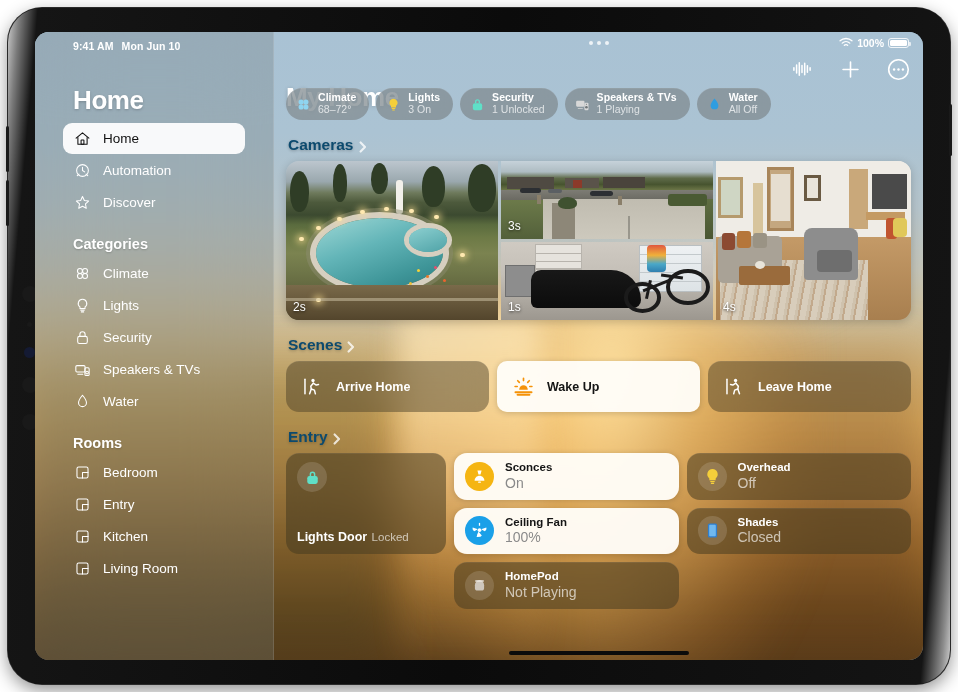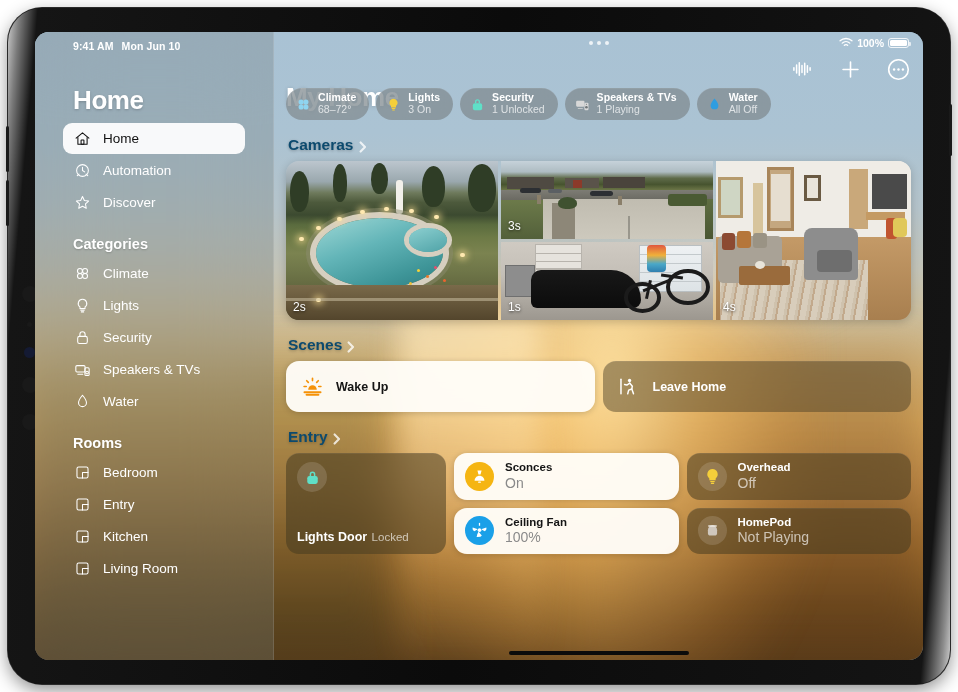--- a/index.html
+++ b/index.html
@@ -182,21 +182,21 @@
   .c4 .shelf{position:absolute;right:22%;top:5%;width:10%;height:38%;background:#c9a87a;}
   .c4 .board{position:absolute;right:2%;top:8%;width:18%;height:22%;background:#4a4a4a;}
   .c4 .desk{position:absolute;right:3%;top:32%;width:20%;height:5%;background:#c49a63;}
   .c4 .lamp{position:absolute;left:19%;top:14%;width:5%;height:32%;background:#d7c49c;}
 
   
   .scenes{ display:flex; gap:8px; }
   .scene{ flex:1; height:51px; border-radius:13px; display:flex; align-items:center;
     gap:13px; padding:0 15px; background:rgba(70,58,34,.46); backdrop-filter:blur(18px);
     box-shadow:inset 0 .5px 0 rgba(255,255,255,.12);}
-  .scene.on{ background:rgba(255,253,248,.96); box-shadow:0 1px 6px rgba(0,0,0,.18);}
+  .scene.on{ background:rgba(255,253,248,.96); box-shadow:0 1px 6px rgba(0,0,0,.18);border-radius:10px;}
   .scene .s-ico{ width:22px; height:22px; display:flex; align-items:center; justify-content:center; flex:0 0 22px;}
   .scene .s-ico svg{ width:21px; height:21px; }
   .scene .s-lbl{ font-size:12.5px; font-weight:700; color:#fff; }
   .scene.on .s-lbl{ color:#151515; }
 
   
   .room{ display:flex; gap:8px; }
   .room .col-a{ flex:0 0 160px; }
   .room .col-b{ flex:1; display:flex; gap:8px; flex-wrap:wrap; }
   .tile-big{ height:101px; border-radius:13px; position:relative;
@@ -629,20 +629,32 @@
         <div class="sec-head">
           <span>Scenes</span>
           <span class="chev">
             <svg viewBox="0 0 8 12">
                 <path d="M1.6 1.4 6 6l-4.4 4.6"></path>
               </svg>
           </span>
         </div>
 
         <div class="scenes">
+          <div class="scene">
+            <span class="s-ico">
+              <svg viewBox="0 0 24 24" fill="none" stroke="#fff" stroke-width="1.7" stroke-linecap="round" stroke-linejoin="round">
+                <path d="M3.4 3.6v16.8"></path>
+                <circle cx="12.6" cy="5.1" r="1.9" fill="#fff" stroke="none"></circle>
+                <path d="M12.9 8.2 10 11.6l.6 3.2-1.9 5.4"></path>
+                <path d="M12.9 8.2l3.4 2.1 2.6-.6"></path>
+                <path d="M10.6 14.8l3.6 1.4 1.1 4.2"></path>
+              </svg>
+            </span>
+            <span class="s-lbl">Arrive Home</span>
+          </div>
           <div class="scene on">
             <span class="s-ico">
               <svg viewBox="0 0 24 24" fill="none" stroke="#f59208" stroke-width="1.9" stroke-linecap="round">
                 <path d="M12 2.6v2.6M5.4 5.4l1.8 1.8M18.6 5.4l-1.8 1.8M2.4 12h2.4M19.2 12h2.4"></path>
                 <path d="M7.1 15.6a4.9 4.9 0 0 1 9.8 0z" fill="#f59208" stroke="none"></path>
                 <path d="M2.8 18.6h18.4" stroke-width="2.2"></path>
                 <path d="M5.2 21.4h13.6" stroke-width="2.2"></path>
               </svg>
             </span>
             <span class="s-lbl">Wake Up</span>
@@ -726,20 +738,32 @@
                     <path d="M10.5 13.6 8.3 20.1c1.9.6 3.9-.3 4.8-2z"></path>
                   </svg>
               </span>
               <span class="t-txt">
                 <b>Ceiling Fan</b>
                 <span>100%</span>
               </span>
             </div>
 
 
+            <div class="tile">
+              <span class="t-badge">
+                <svg viewBox="0 0 24 24">
+                    <rect x="6.2" y="3.2" width="11.6" height="17.6" rx="2" fill="#2f7fd0"></rect>
+                    <rect x="7.8" y="4.8" width="8.4" height="14.4" rx="1.2" fill="#6fb8f0"></rect>
+                  </svg>
+              </span>
+              <span class="t-txt">
+                <b>Shades</b>
+                <span>Closed</span>
+              </span>
+            </div>
 
             <div class="tile">
               <span class="t-badge">
                 <svg viewBox="0 0 24 24">
                     <path d="M6.2 11.6c0-3.4 2.6-5.8 5.8-5.8s5.8 2.4 5.8 5.8v4.2c0 1.6-1.3 2.6-3 2.6H9.2c-1.7 0-3-1-3-2.6z" fill="#cfc7bd"></path>
                     <ellipse cx="12" cy="6.2" rx="5.8" ry="1.3" fill="#e6e0d8"></ellipse>
                   </svg>
               </span>
               <span class="t-txt">
                 <b>HomePod</b>

